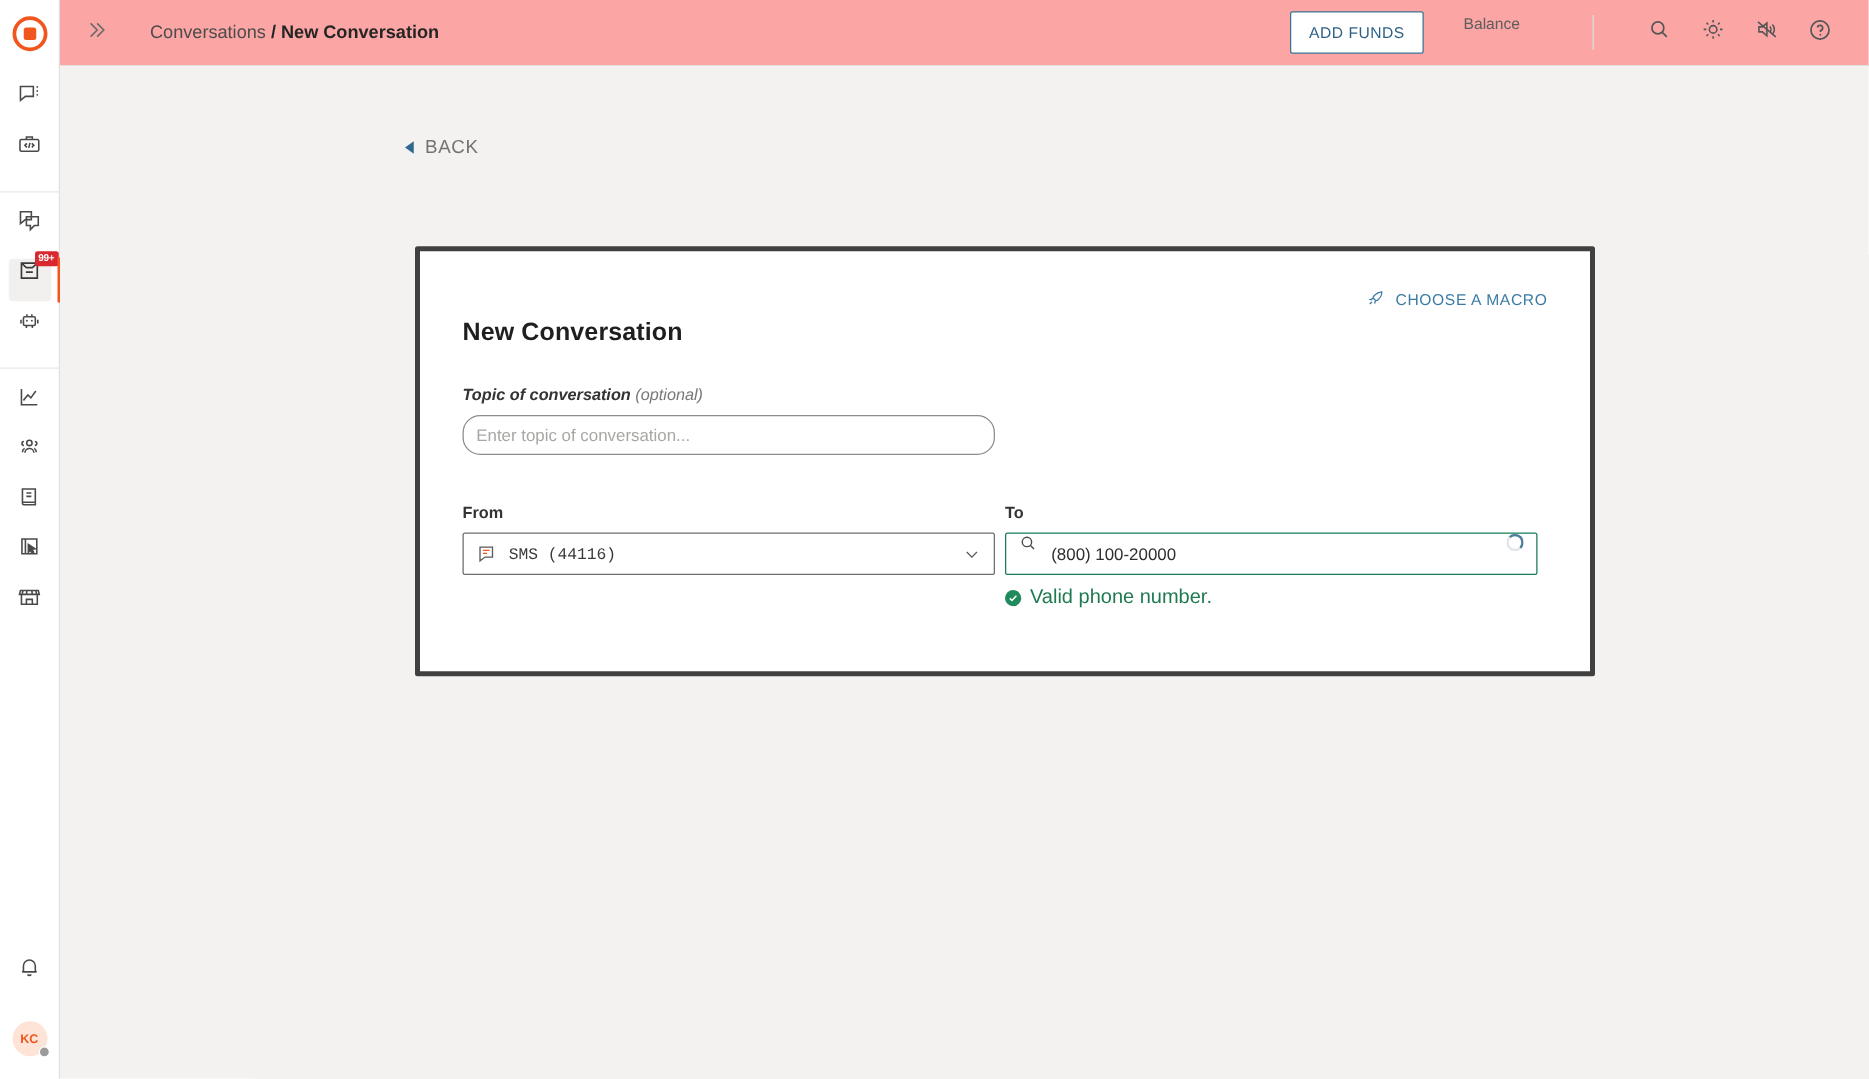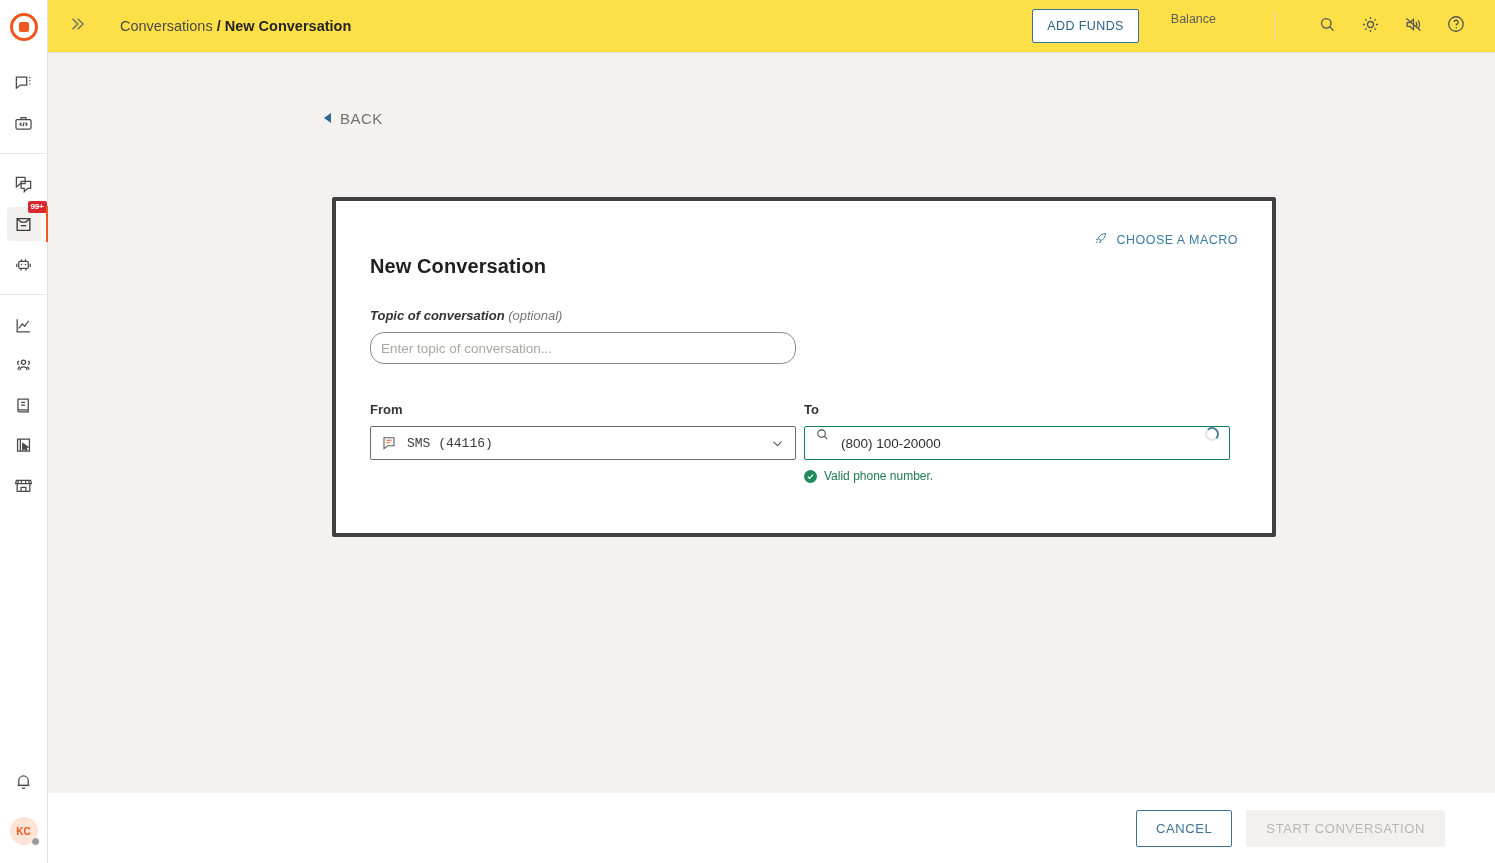--- a/index.html
+++ b/index.html
@@ -56,21 +56,20 @@
     display: flex;
     flex-direction: column;
     align-items: center;
     border-bottom: 1px solid #e9e7e4;
   }
   .side-group.nb { border-bottom: none; }
   .nav-item {
     width: 34px; height: 34px;
     margin: 3px 6px;
     display: flex;
-    align-items: center;
     justify-content: center;
     border-radius: 3px;
     position: relative;
     cursor: pointer;
     color: #4a4a4a;
   }
   .nav-item.active {
     background: #f1f0ee;
   }
   .nav-item.active::after {
@@ -130,21 +129,21 @@
   .main {
     flex: 1;
     height: 863px;
     display: flex;
     flex-direction: column;
     min-width: 0;
   }
   .topbar {
     height: 53px;
     flex: 0 0 53px;
-    background: #fde047;
+    background: #fca5a5;
     border-bottom: 1px solid #e3e1de;
     display: flex;
     align-items: center;
     padding: 0 22px 0 14px;
   }
   .chev-btn {
     width: 30px; height: 30px;
     display: flex;
     align-items: center;
     justify-content: center;
@@ -334,21 +333,21 @@
     border-radius: 50%;
     border: 2px solid #e2e6e9;
     border-top-color: #4f7f9b;
     border-right-color: #4f7f9b;
   }
   .valid-row {
     display: flex;
     align-items: center;
     gap: 7px;
     margin-top: 9px;
-    font-size: 12px;
+    font-size: 16px;
     color: #1f7a52;
   }
   .check-circle {
     width: 13px; height: 13px;
     border-radius: 50%;
     background: #1f8a5b;
     display: flex;
     align-items: center;
     justify-content: center;
     flex: 0 0 13px;
@@ -654,19 +653,15 @@
                 </svg>
               </span>
               <span>Valid phone number.</span>
             </div>
           </div>
 
         </div>
       </div>
     </section>
 
-    <footer class="footer">
-      <button class="btn-cancel">CANCEL</button>
-      <button class="btn-start" disabled="">START CONVERSATION</button>
-    </footer>
 
   </div>
 </div>
 
 </body></html>

